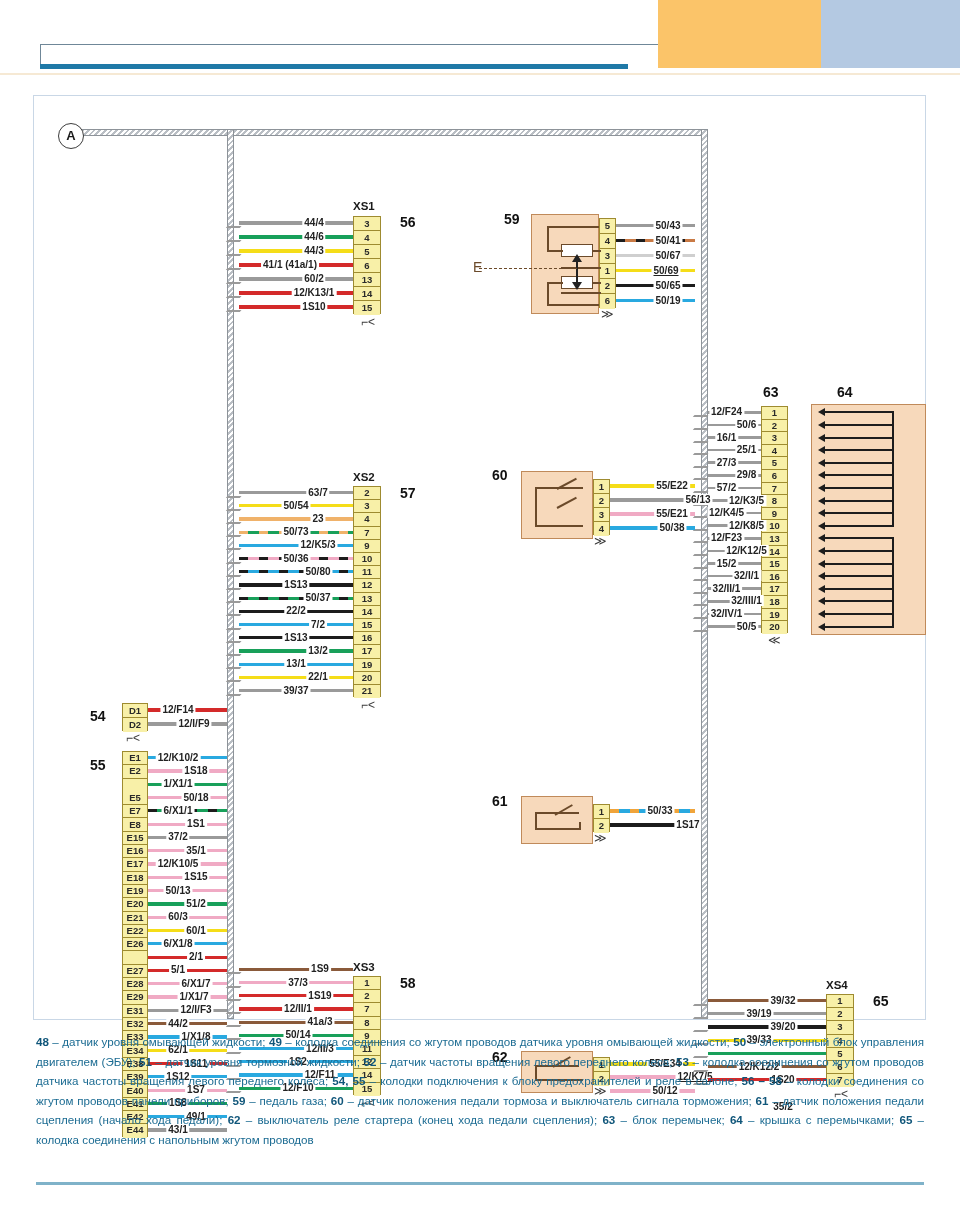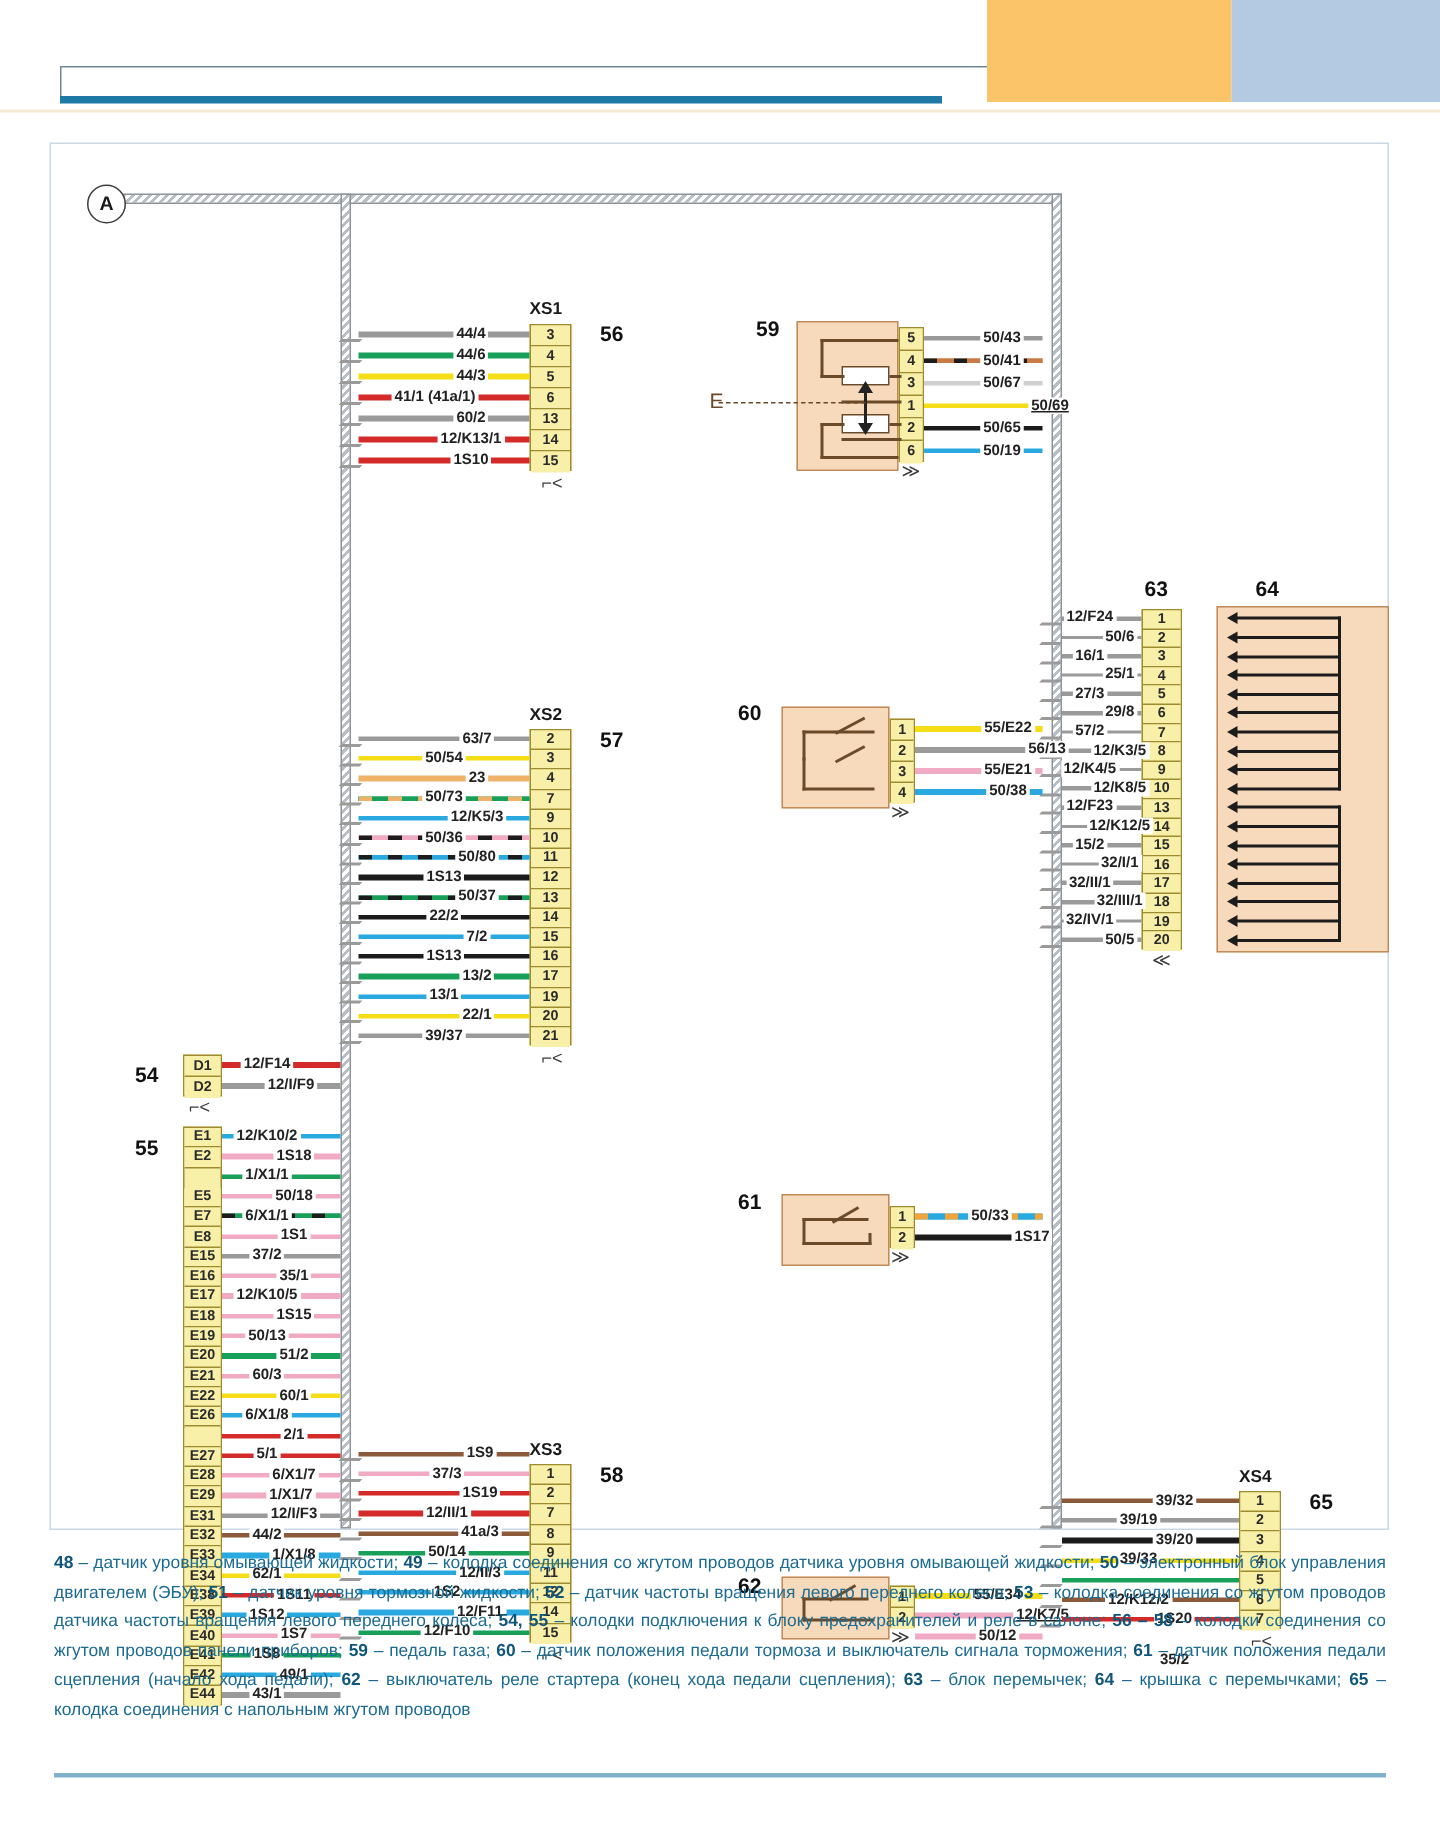--- a/index.html
+++ b/index.html
@@ -177,21 +177,21 @@
       <div class="" style="left:538px;top:186px;width:0;height:0;border-left:5px solid transparent;border-right:5px solid transparent;border-top:8px solid #222;position:absolute;"></div>
       <div class="dashline" style="left:445px;top:172px;width:98px;"></div>
       <div class="" style="position:absolute;left:439px;top:163px;font-size:14px;color:#6b4a2a;">E</div>
       <div class="wire" style="left:582px;top:127.9px;width:79px;background:#9a9a9a;"></div>
       <div class="wlabel" style="left:634px;top:123.5px;transform:translateX(-50%);">50/43</div>
       <div class="wire" style="left:582px;top:142.9px;width:79px;background-image:repeating-linear-gradient(90deg,#1c1c1c 0 9px,#c97a45 9px 20px);background-color:#c97a45;"></div>
       <div class="wlabel" style="left:634px;top:138.5px;transform:translateX(-50%);">50/41</div>
       <div class="wire" style="left:582px;top:157.9px;width:79px;background:#cfcfcf;"></div>
       <div class="wlabel" style="left:634px;top:153.5px;transform:translateX(-50%);">50/67</div>
       <div class="wire" style="left:582px;top:172.9px;width:79px;background:#f5dd18;"></div>
-      <div class="wlabel" style="left:666px;top:168.5px;transform:translateX(-50%);text-decoration:underline;">50/69</div>
+      <div class="wlabel" style="left:632px;top:168.5px;transform:translateX(-50%);text-decoration:underline;">50/69</div>
       <div class="wire" style="left:582px;top:187.9px;width:79px;background:#1c1c1c;"></div>
       <div class="wlabel" style="left:634px;top:183.5px;transform:translateX(-50%);">50/65</div>
       <div class="wire" style="left:582px;top:202.9px;width:79px;background:#29a9e0;"></div>
       <div class="wlabel" style="left:634px;top:198.5px;transform:translateX(-50%);">50/19</div>
       <div class="conn" style="left:727px;top:310px;width:27px;height:226.79999999999998px;">
         <div class="pin" style="top:0px;height:12.6px;line-height:11.6px;">1</div>
         <div class="pin" style="top:12.6px;height:12.6px;line-height:11.6px;">2</div>
         <div class="pin" style="top:25.2px;height:12.6px;line-height:11.6px;">3</div>
         <div class="pin" style="top:37.8px;height:12.6px;line-height:11.6px;">4</div>
         <div class="pin" style="top:50.4px;height:12.6px;line-height:11.6px;">5</div>

